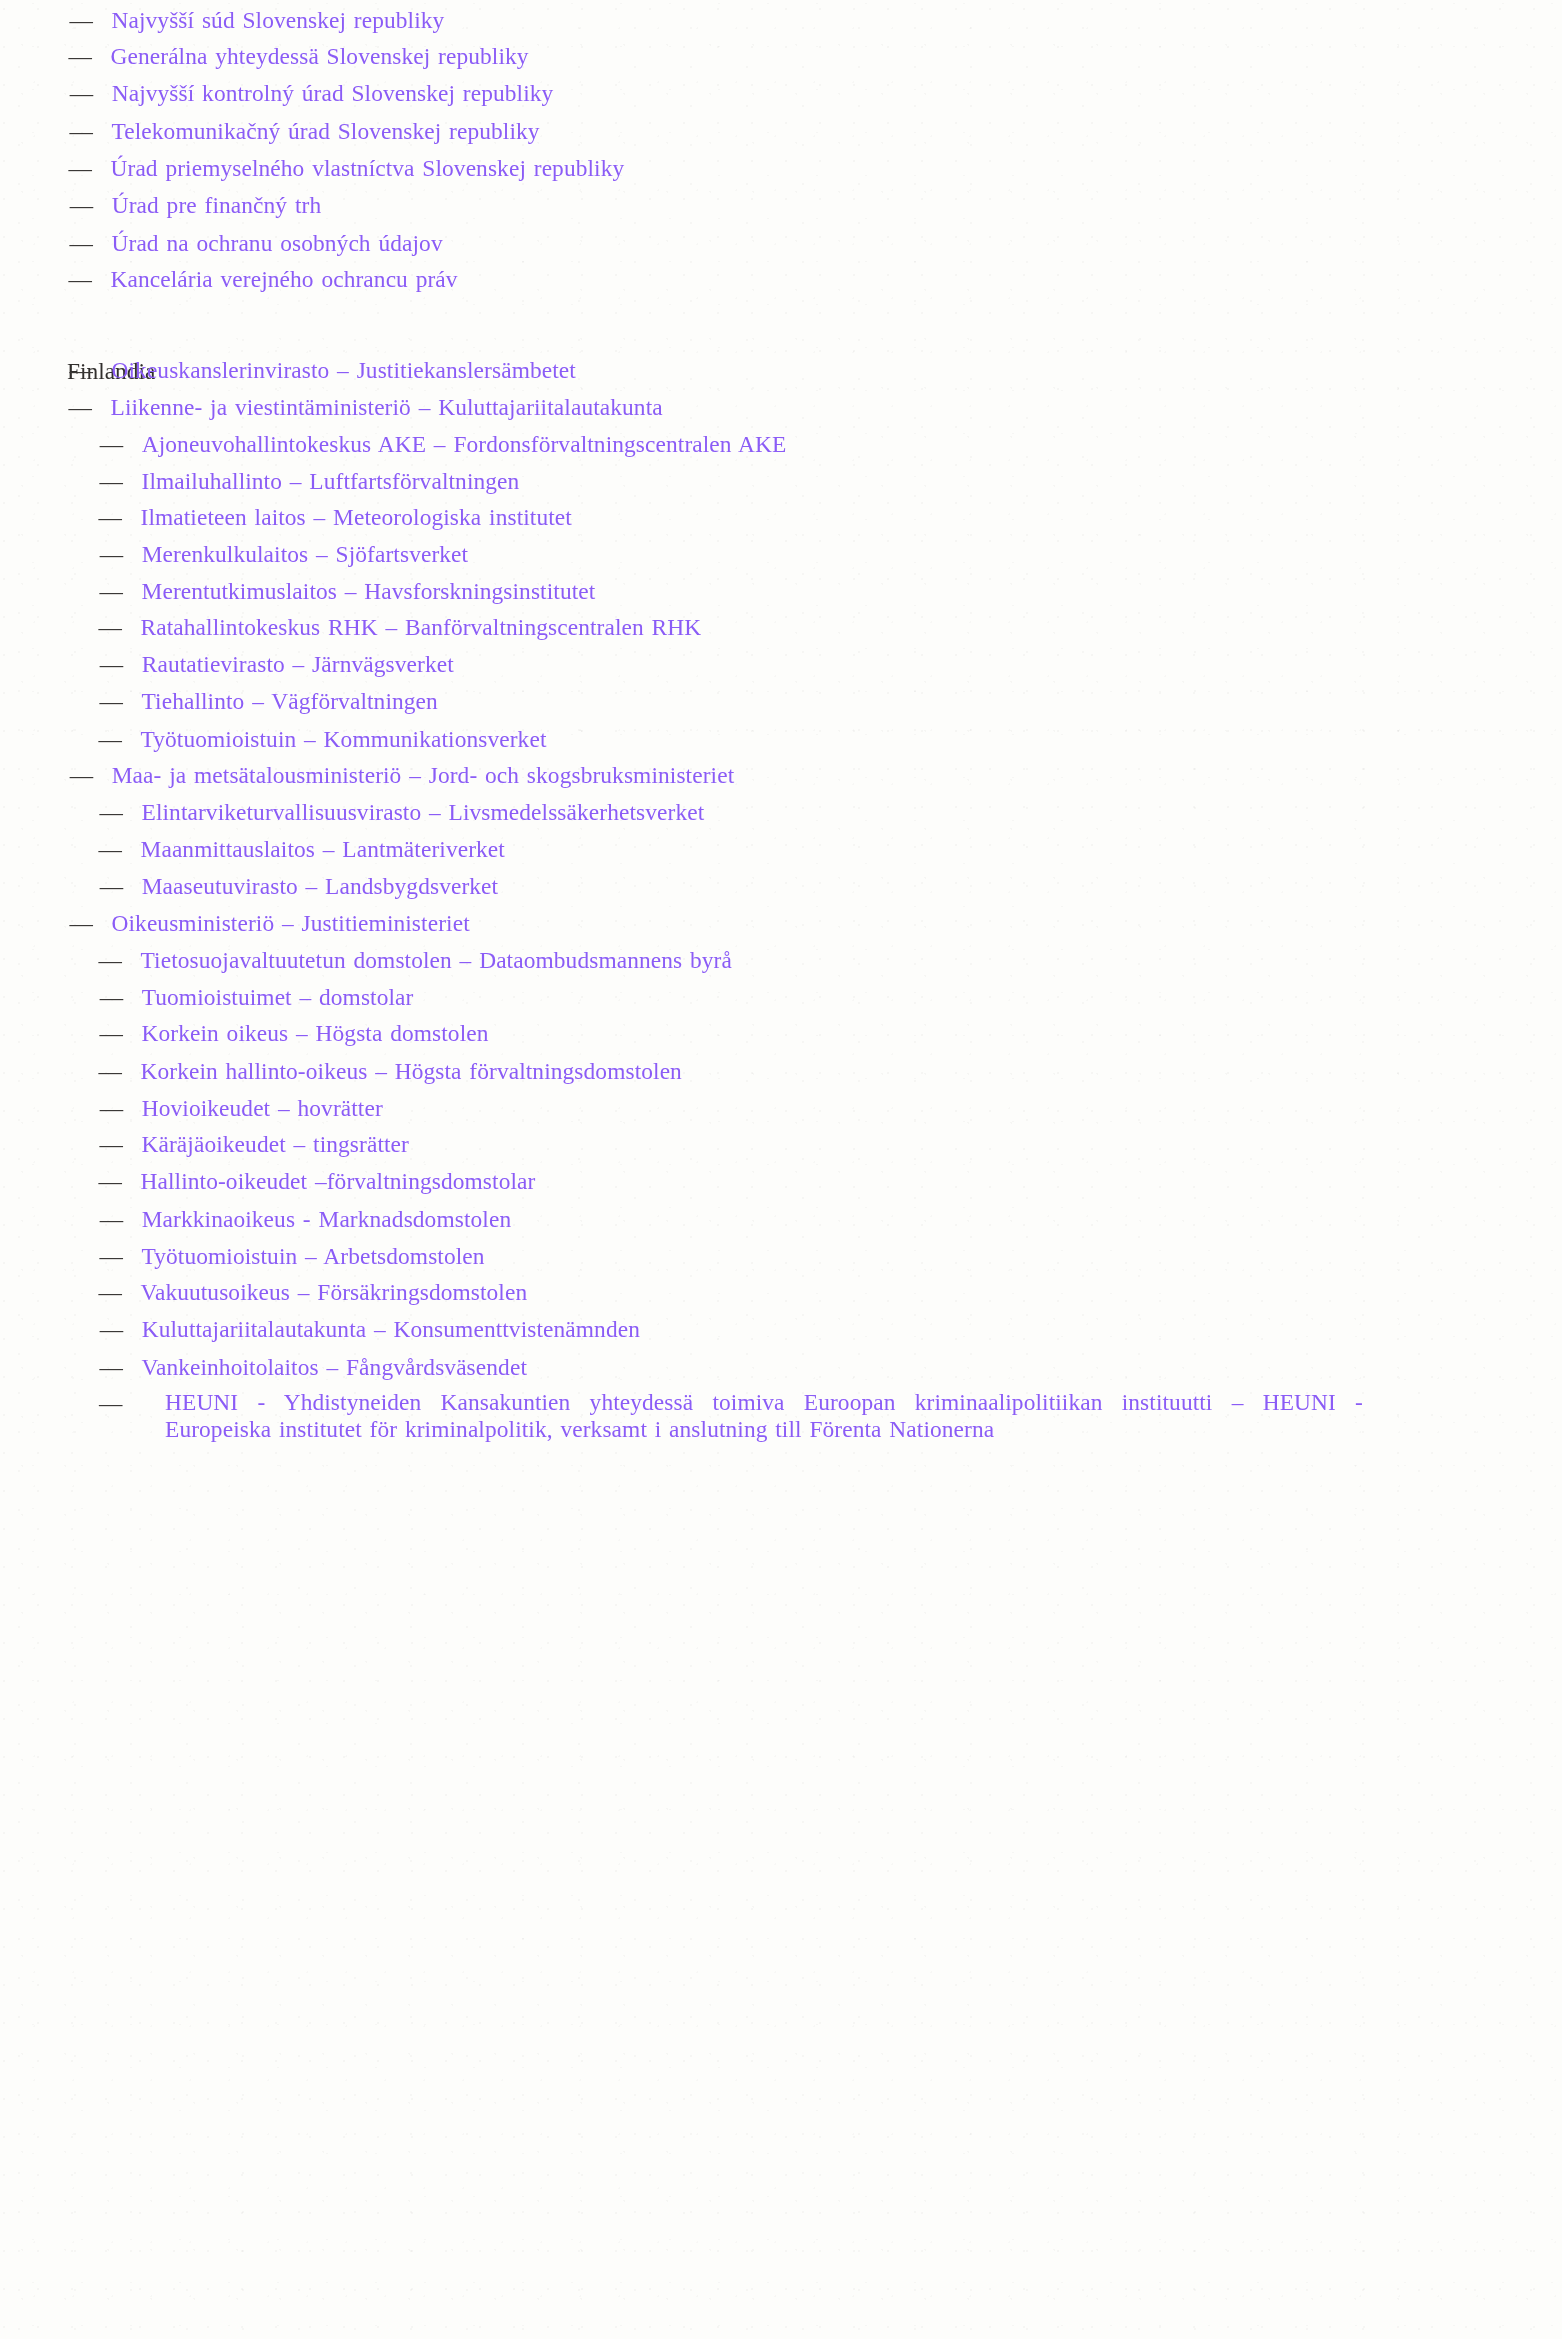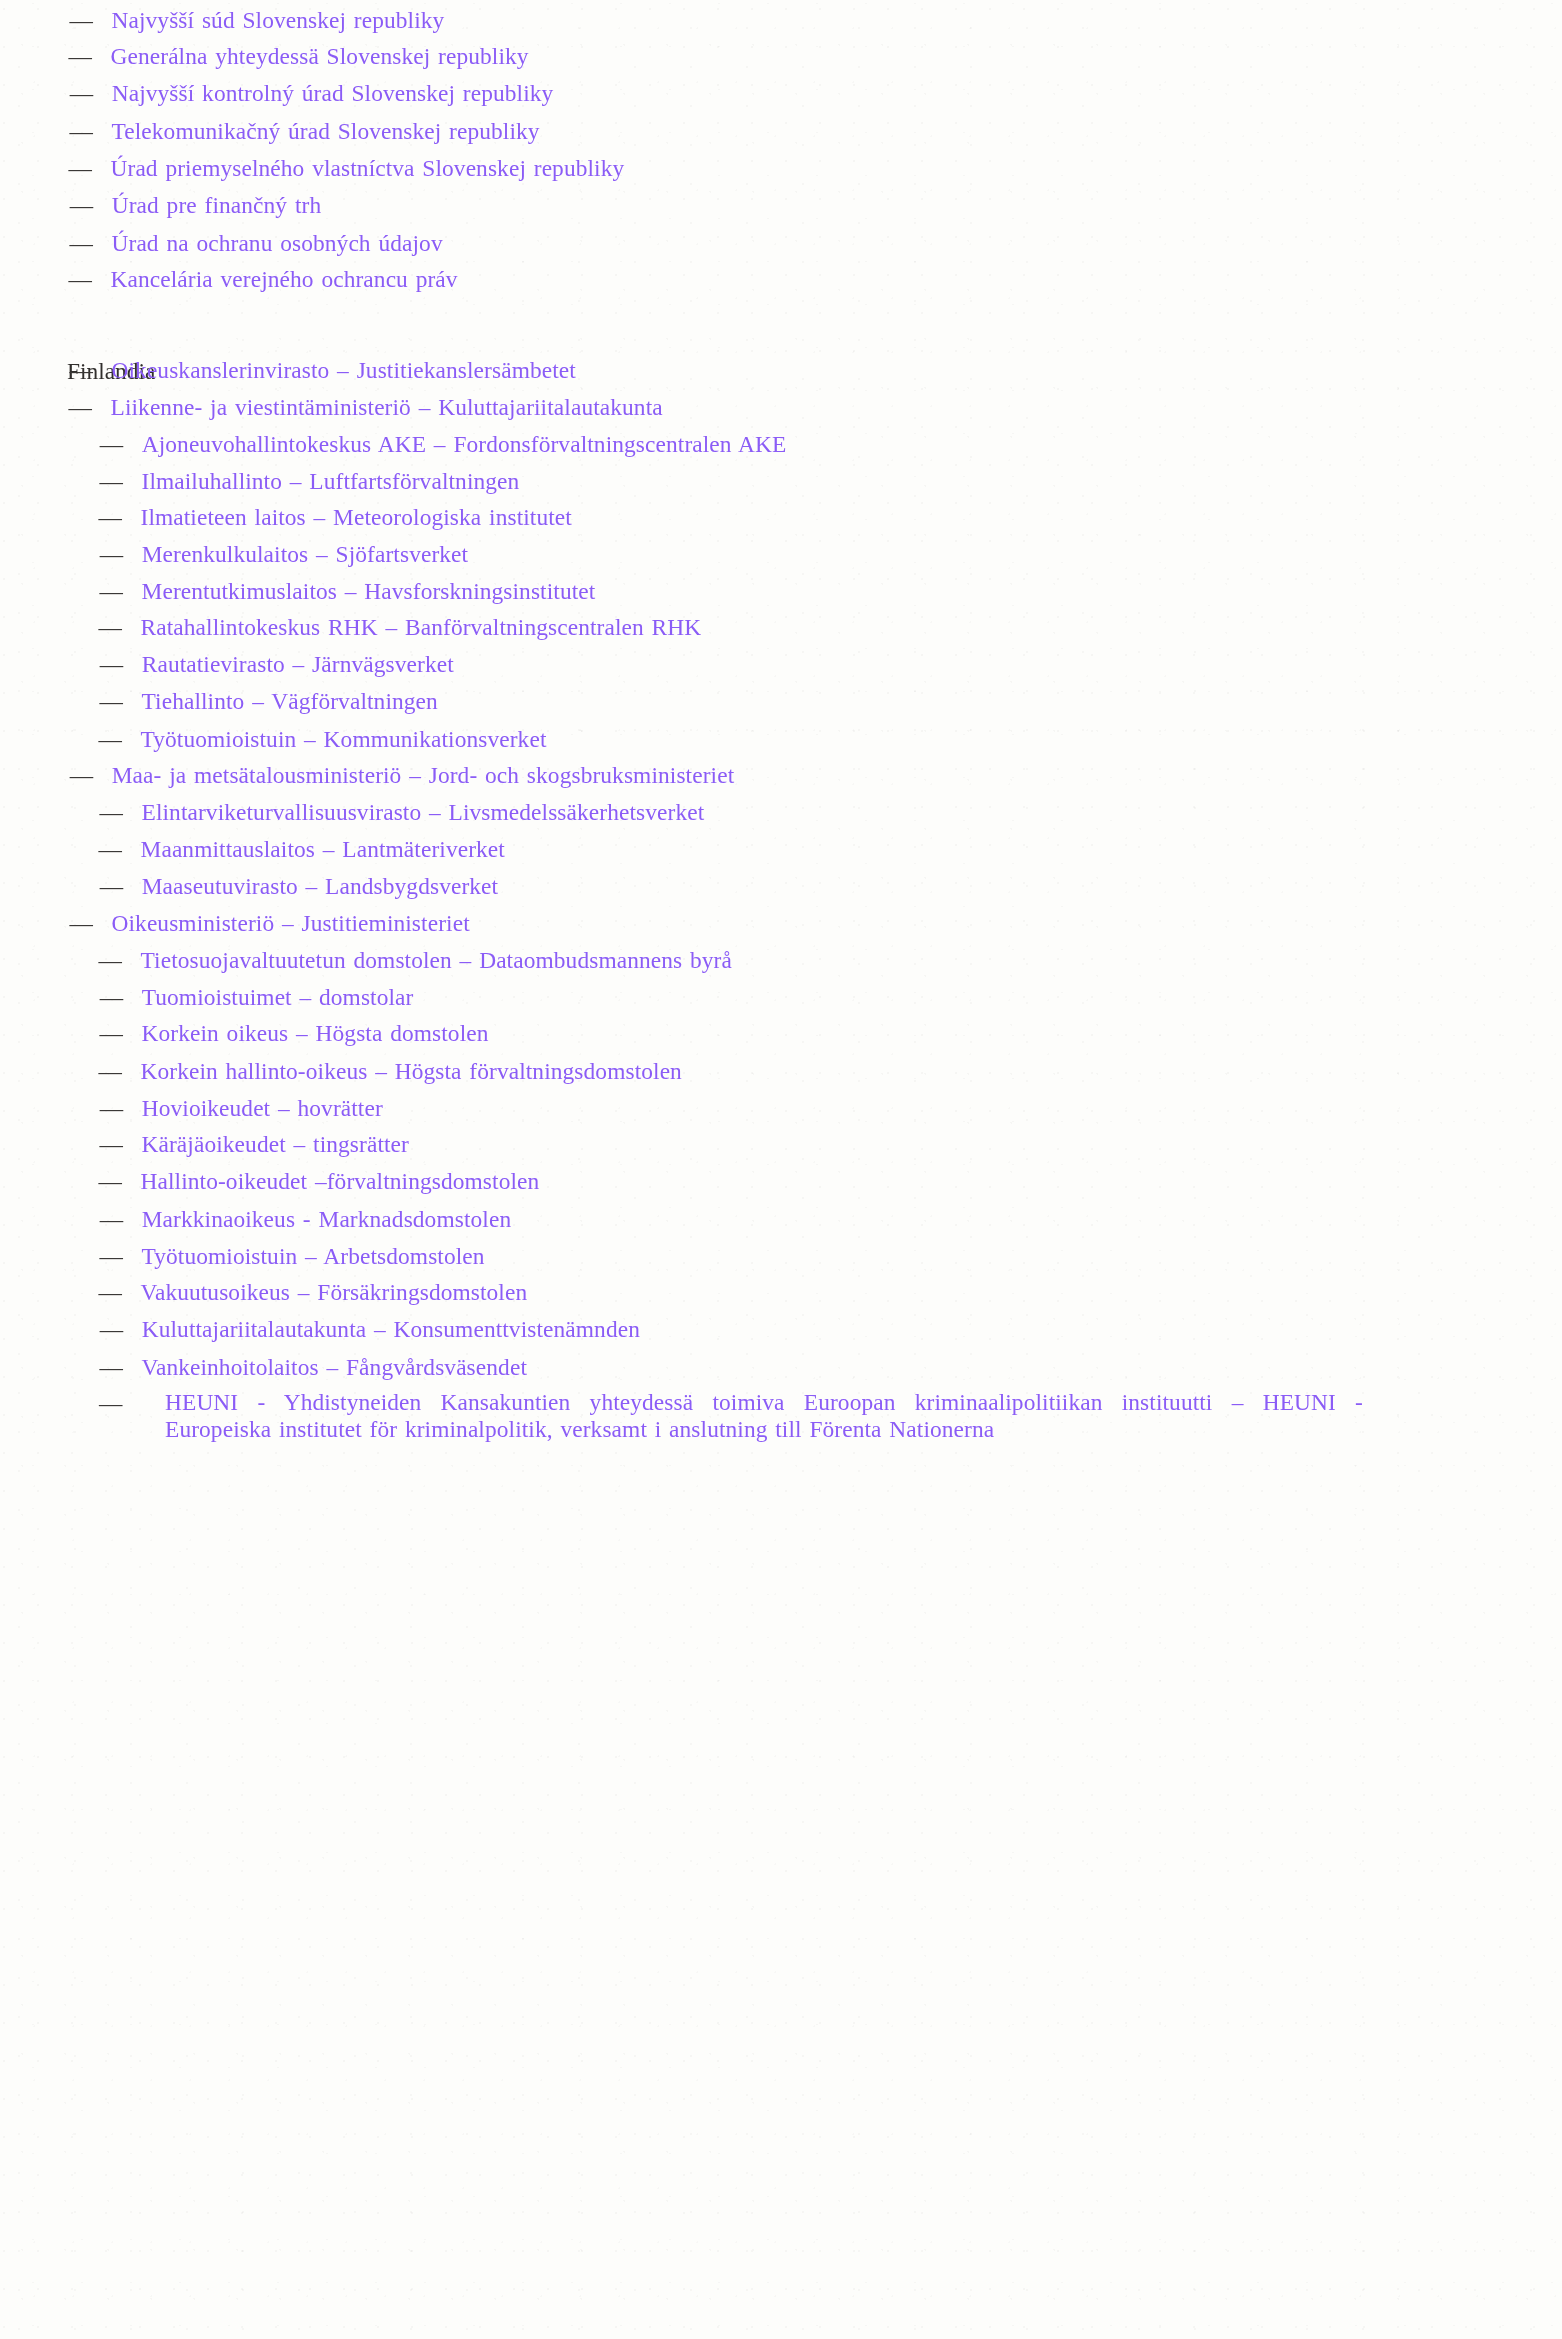--- a/index.html
+++ b/index.html
@@ -216,21 +216,21 @@
     <div class="row lvl2 j3" style="position: absolute; left: 0px; right: 0px; top: 1094px;">
       <span class="dash">—</span>
       <span class="txt">Hovioikeudet – hovrätter</span>
     </div>
     <div class="row lvl2 j1" style="position: absolute; left: 0px; right: 0px; top: 1130px;">
       <span class="dash">—</span>
       <span class="txt">Käräjäoikeudet – tingsrätter</span>
     </div>
     <div class="row lvl2 j2" style="position: absolute; left: 0px; right: 0px; top: 1167px;">
       <span class="dash">—</span>
-      <span class="txt">Hallinto-oikeudet –förvaltningsdomstolen</span>
+      <span class="txt">Hallinto-oikeudet –förvaltningsdomstolar</span>
     </div>
     <div class="row lvl2 j3" style="position: absolute; left: 0px; right: 0px; top: 1205px;">
       <span class="dash">—</span>
       <span class="txt">Markkinaoikeus - Marknadsdomstolen</span>
     </div>
     <div class="row lvl2 j1" style="position: absolute; left: 0px; right: 0px; top: 1242px;">
       <span class="dash">—</span>
       <span class="txt">Työtuomioistuin – Arbetsdomstolen</span>
     </div>
     <div class="row lvl2 j2" style="position: absolute; left: 0px; right: 0px; top: 1278px;">

